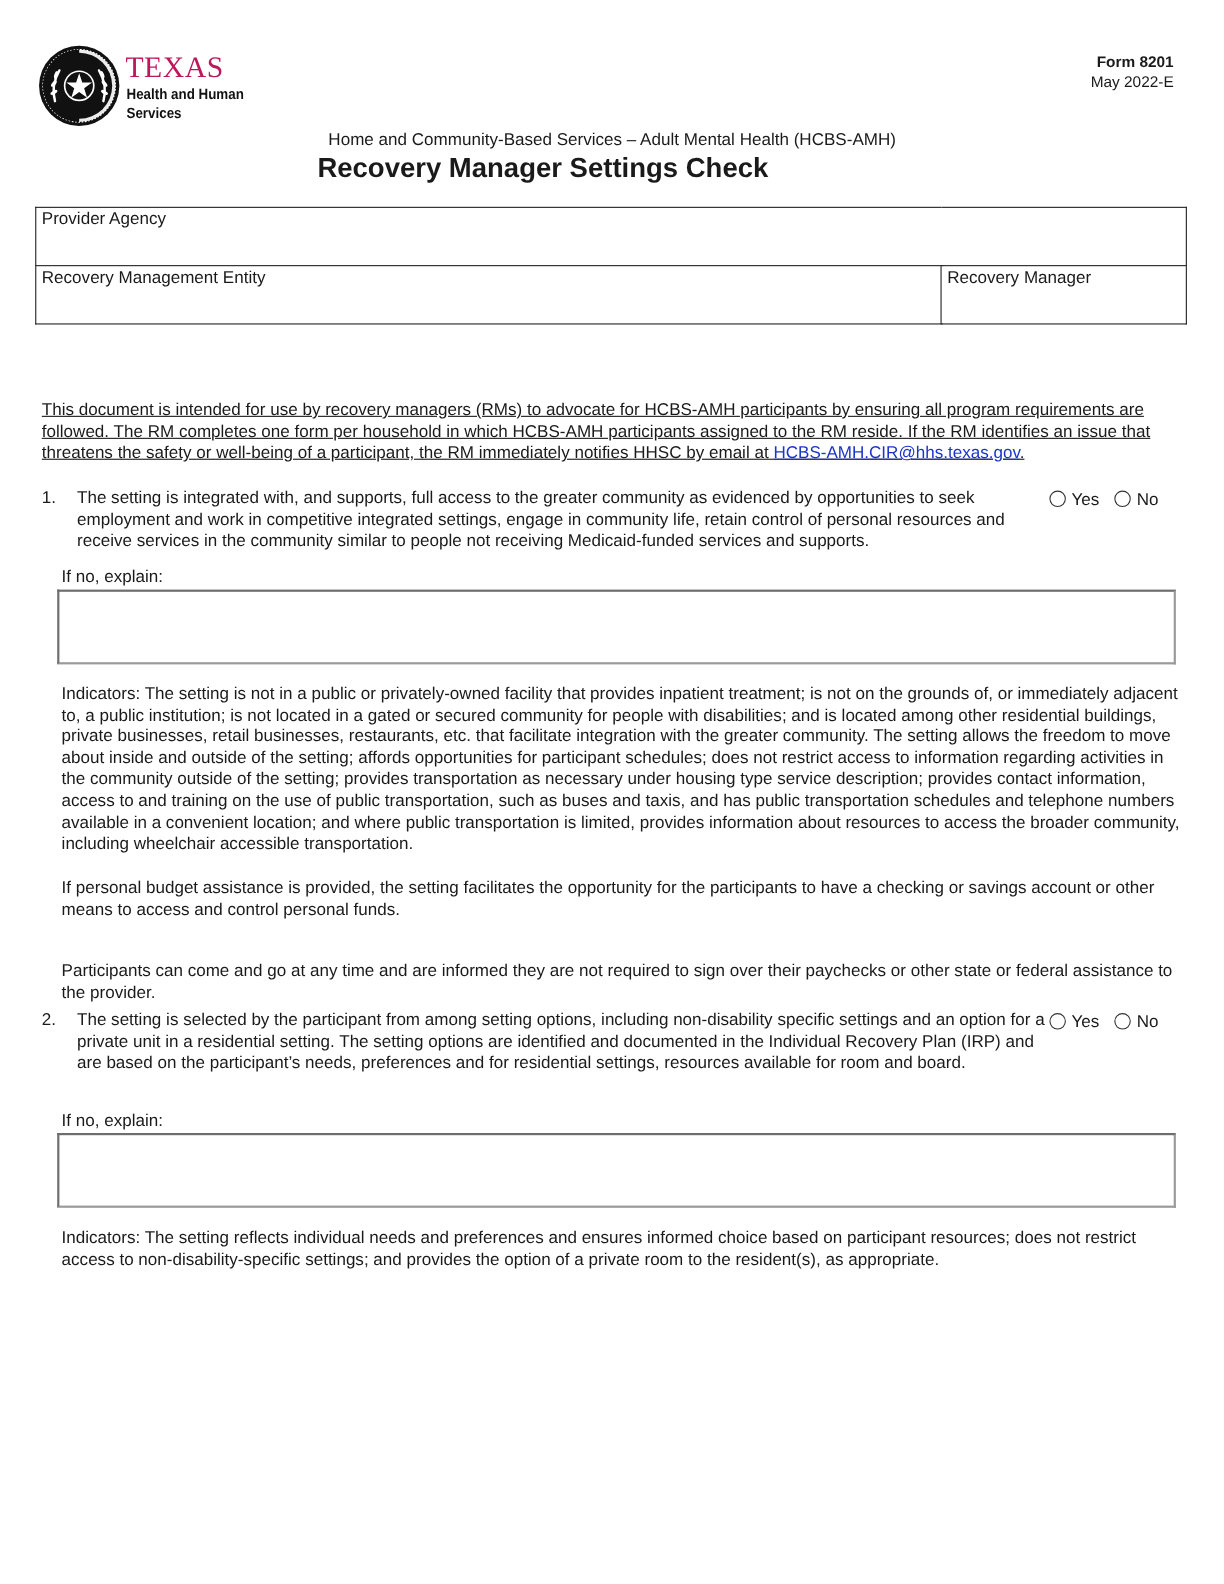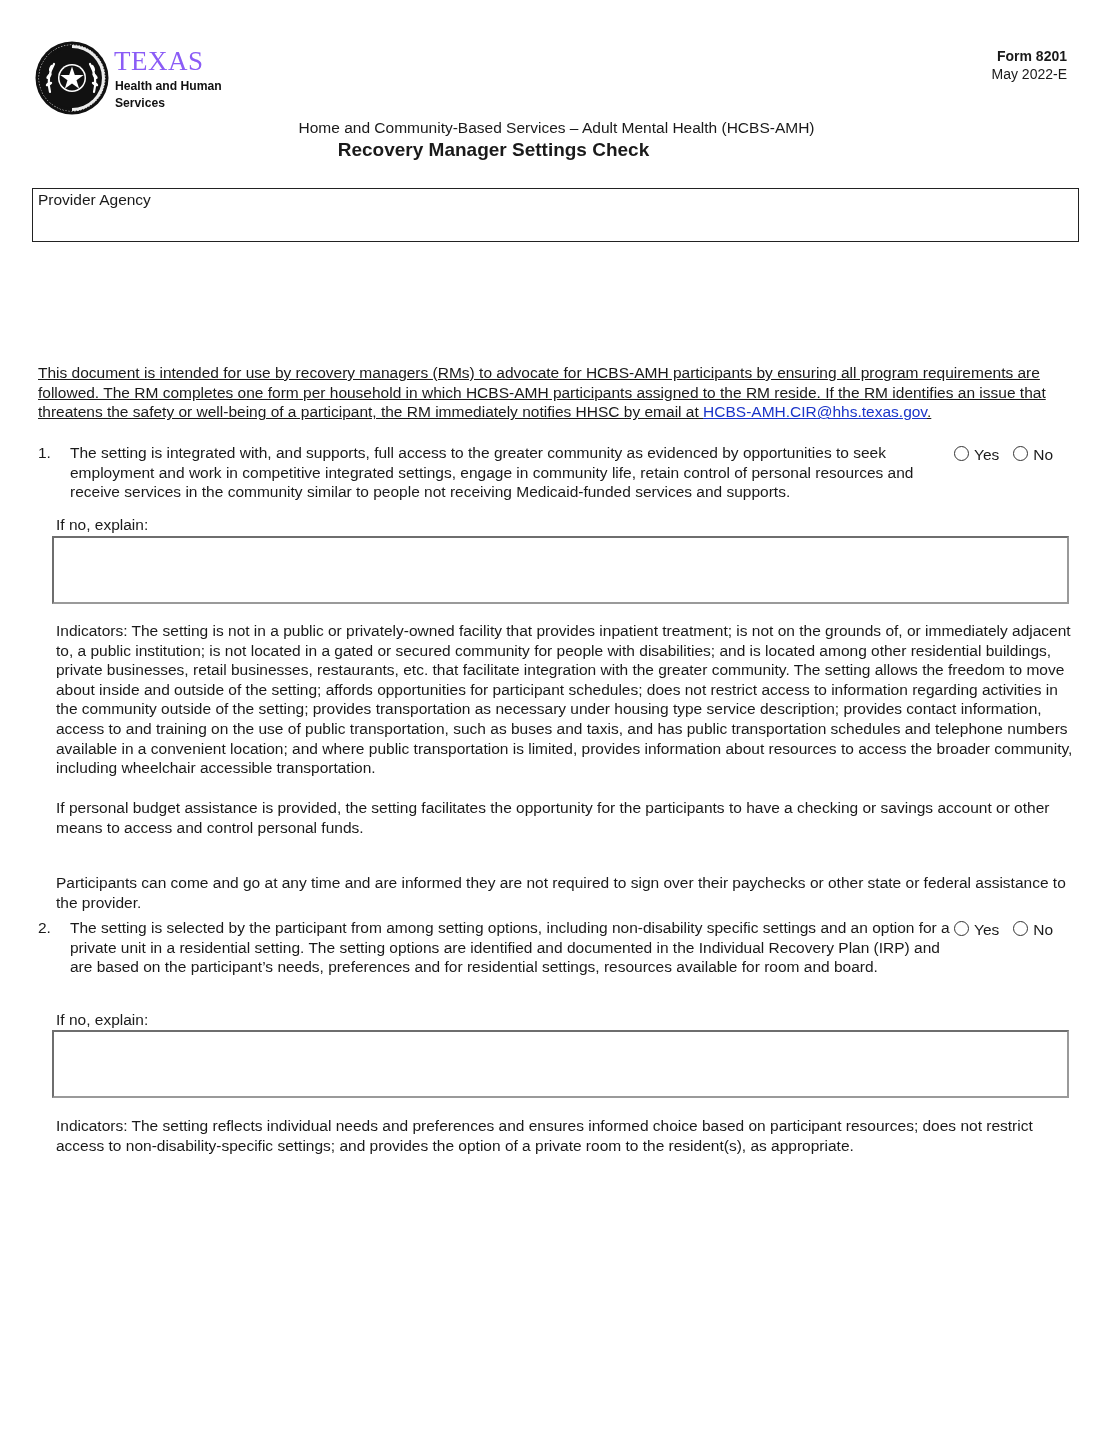--- a/index.html
+++ b/index.html
@@ -2,29 +2,29 @@
 <html><head>
 <meta charset="utf-8">
 <style>
   html, body { margin: 0; padding: 0; background: #ffffff; }
   body {
     width: 1113px; height: 1440px; position: relative; overflow: hidden;
     font-family: "Liberation Sans", sans-serif; color: #1a1a1a;
   }
   .logo { position: absolute; left: 34px; top: 40px; width: 200px; height: 78px; }
   .logo svg.seal { position: absolute; left: 0; top: 0; width: 76px; height: 76px; }
-  .logo .texas { position: absolute; left: 80px; top: 8px; font-family: "Liberation Serif", serif; font-size: 27px; letter-spacing: 0.5px; color: #8b5cf6; line-height: 1; }
+  .logo .texas { position: absolute; left: 80px; top: 8px; font-family: "Liberation Serif", serif; font-size: 27px; letter-spacing: 0.5px; color: #be185d; line-height: 1; }
   .logo .hhs1 { position: absolute; left: 81px; top: 39px; font-family: "Liberation Sans", sans-serif; font-weight: bold; font-size: 13.5px; color: #111; line-height: 1; transform: scaleX(0.9); transform-origin: left; }
   .logo .hhs2 { position: absolute; left: 81px; top: 56px; font-family: "Liberation Sans", sans-serif; font-weight: bold; font-size: 13.5px; color: #111; line-height: 1; transform: scaleX(0.9); transform-origin: left; }
 
   .formno { position: absolute; right: 46px; top: 47px; text-align: right; font-size: 14px; line-height: 18px; }
   .formno .num { font-weight: bold; }
 
   .subtitle { position: absolute; left: 0; width: 1113px; top: 119px; text-align: center; font-size: 15.5px; }
-  .title { position: absolute; left: 0; width: 987px; top: 139px; text-align: center; font-size: 19px; font-weight: bold; }
+  .title { position: absolute; left: 0; width: 987px; top: 139px; text-align: center; font-size: 25px; font-weight: bold; }
 
   .hdr-table { position: absolute; left: 32px; top: 188px; width: 1047px; border-collapse: collapse; }
   .hdr-table td { border: 1.5px solid #222; vertical-align: top; padding: 2px 5px; height: 48px; font-size: 15.5px; }
 
   .para { position: absolute; font-size: 15.5px; line-height: 19.6px; }
   .intro { left: 38px; top: 363px; width: 1040px; text-decoration: underline; }
   .intro a { color: #1a34c9; text-decoration: underline; }
 
   .q { position: absolute; font-size: 15.5px; line-height: 19.6px; }
   .q .qnum { position: absolute; left: 0; top: 0; }
@@ -95,20 +95,28 @@
 <div class="subtitle">Home and Community-Based Services – Adult Mental Health (HCBS-AMH)</div>
 <div class="title">Recovery Manager Settings Check</div>
 
 <table class="hdr-table">
   <tbody>
       <tr>
     <td colspan="12">
       <span>Provider Agency</span>
     </td>
   </tr>
+  <tr>
+    <td colspan="6" style="width:513px">
+      <span>Recovery Management Entity</span>
+    </td>
+    <td colspan="6">
+      <span>Recovery Manager</span>
+    </td>
+  </tr>
 </tbody>
   </table>
 
 <div class="para intro">
   <span>This document is intended for use by recovery managers (RMs) to advocate for HCBS-AMH participants by ensuring all program requirements are followed. The RM completes one form per household in which HCBS-AMH participants assigned to the RM reside. If the RM identifies an issue that threatens the safety or well-being of a participant, the RM immediately notifies HHSC by email at </span><a href="#" style="color: rgb(26, 52, 201);">HCBS-AMH.CIR@hhs.texas.gov</a><span>.</span>
 </div>
 
 <div class="q q1">
   <span class="qnum">1.</span>
   <div class="qtext">The setting is integrated with, and supports, full access to the greater community as evidenced by opportunities to seek employment and work in competitive integrated settings, engage in community life, retain control of personal resources and receive services in the community similar to people not receiving Medicaid-funded services and supports.</div>

